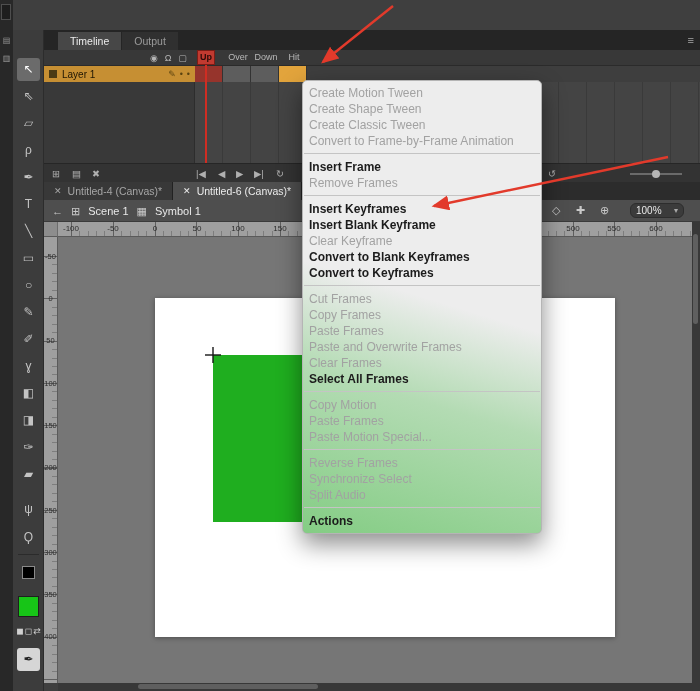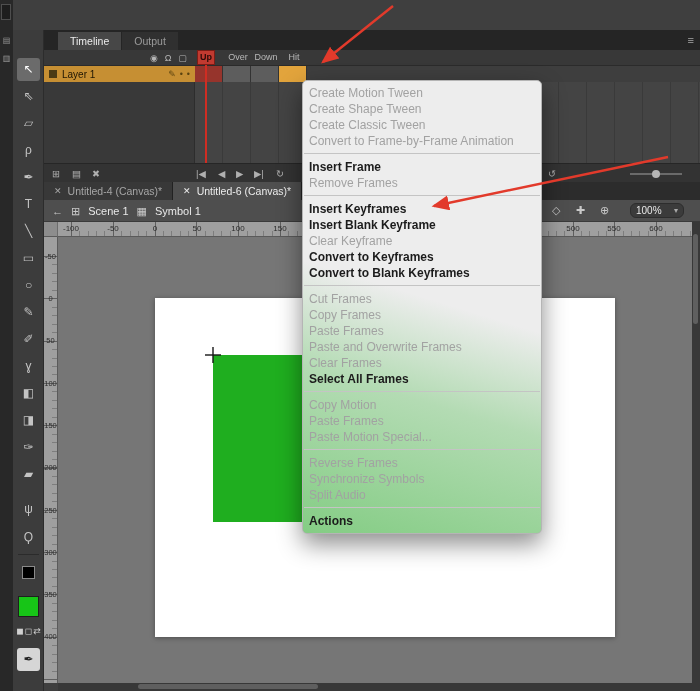--- a/index.html
+++ b/index.html
@@ -277,36 +277,36 @@
       <div class="menu-row disabled">Create Shape Tween</div>
       <div class="menu-row disabled">Create Classic Tween</div>
       <div class="menu-row disabled">Convert to Frame-by-Frame Animation</div>
       <div class="menu-row separator"></div>
       <div class="menu-row">Insert Frame</div>
       <div class="menu-row disabled">Remove Frames</div>
       <div class="menu-row separator"></div>
       <div class="menu-row">Insert Keyframes</div>
       <div class="menu-row">Insert Blank Keyframe</div>
       <div class="menu-row disabled">Clear Keyframe</div>
+      <div class="menu-row">Convert to Blank Keyframes</div>
       <div class="menu-row">Convert to Keyframes</div>
-      <div class="menu-row">Convert to Blank Keyframes</div>
       <div class="menu-row separator"></div>
       <div class="menu-row disabled">Cut Frames</div>
       <div class="menu-row disabled">Copy Frames</div>
       <div class="menu-row disabled">Paste Frames</div>
       <div class="menu-row disabled">Paste and Overwrite Frames</div>
       <div class="menu-row disabled">Clear Frames</div>
       <div class="menu-row">Select All Frames</div>
       <div class="menu-row separator"></div>
       <div class="menu-row disabled">Copy Motion</div>
       <div class="menu-row disabled">Paste Frames</div>
       <div class="menu-row disabled">Paste Motion Special...</div>
       <div class="menu-row separator"></div>
       <div class="menu-row disabled">Reverse Frames</div>
-      <div class="menu-row disabled">Synchronize Symbols</div>
+      <div class="menu-row disabled">Synchronize Select</div>
       <div class="menu-row disabled">Split Audio</div>
       <div class="menu-row separator"></div>
       <div class="menu-row">Actions</div>
   </div>
 
   <svg class="annotations" viewBox="0 0 700 691">
     <defs>
       <marker id="ah" markerWidth="9" markerHeight="8" refX="6" refY="3" orient="auto" markerUnits="strokeWidth">
         <path id="ah-path" d="M0,0 L7,3 L0,6 z" fill="#e23a2b"></path>
       </marker>

